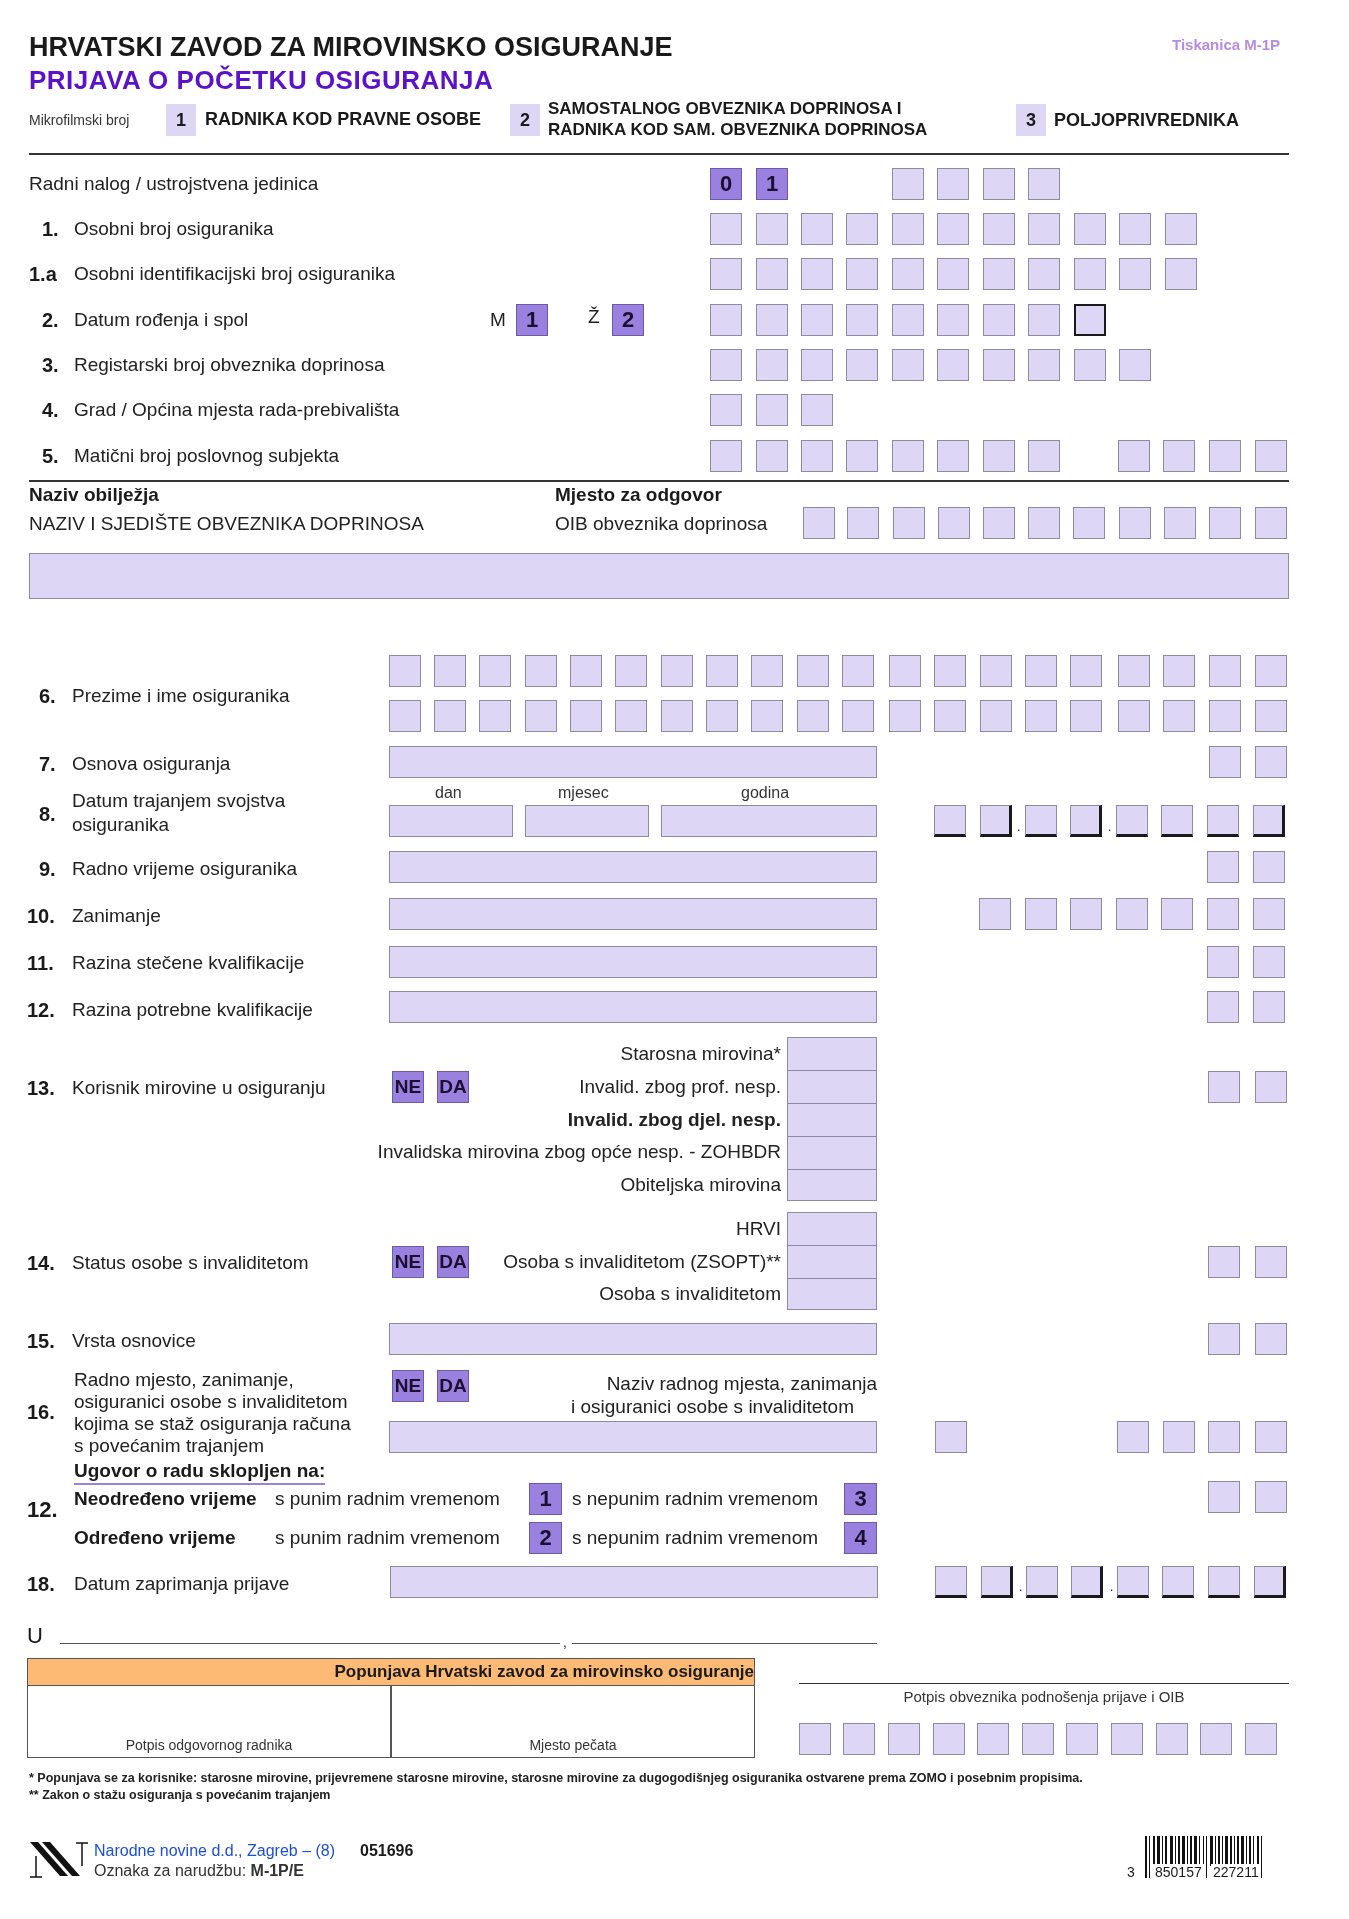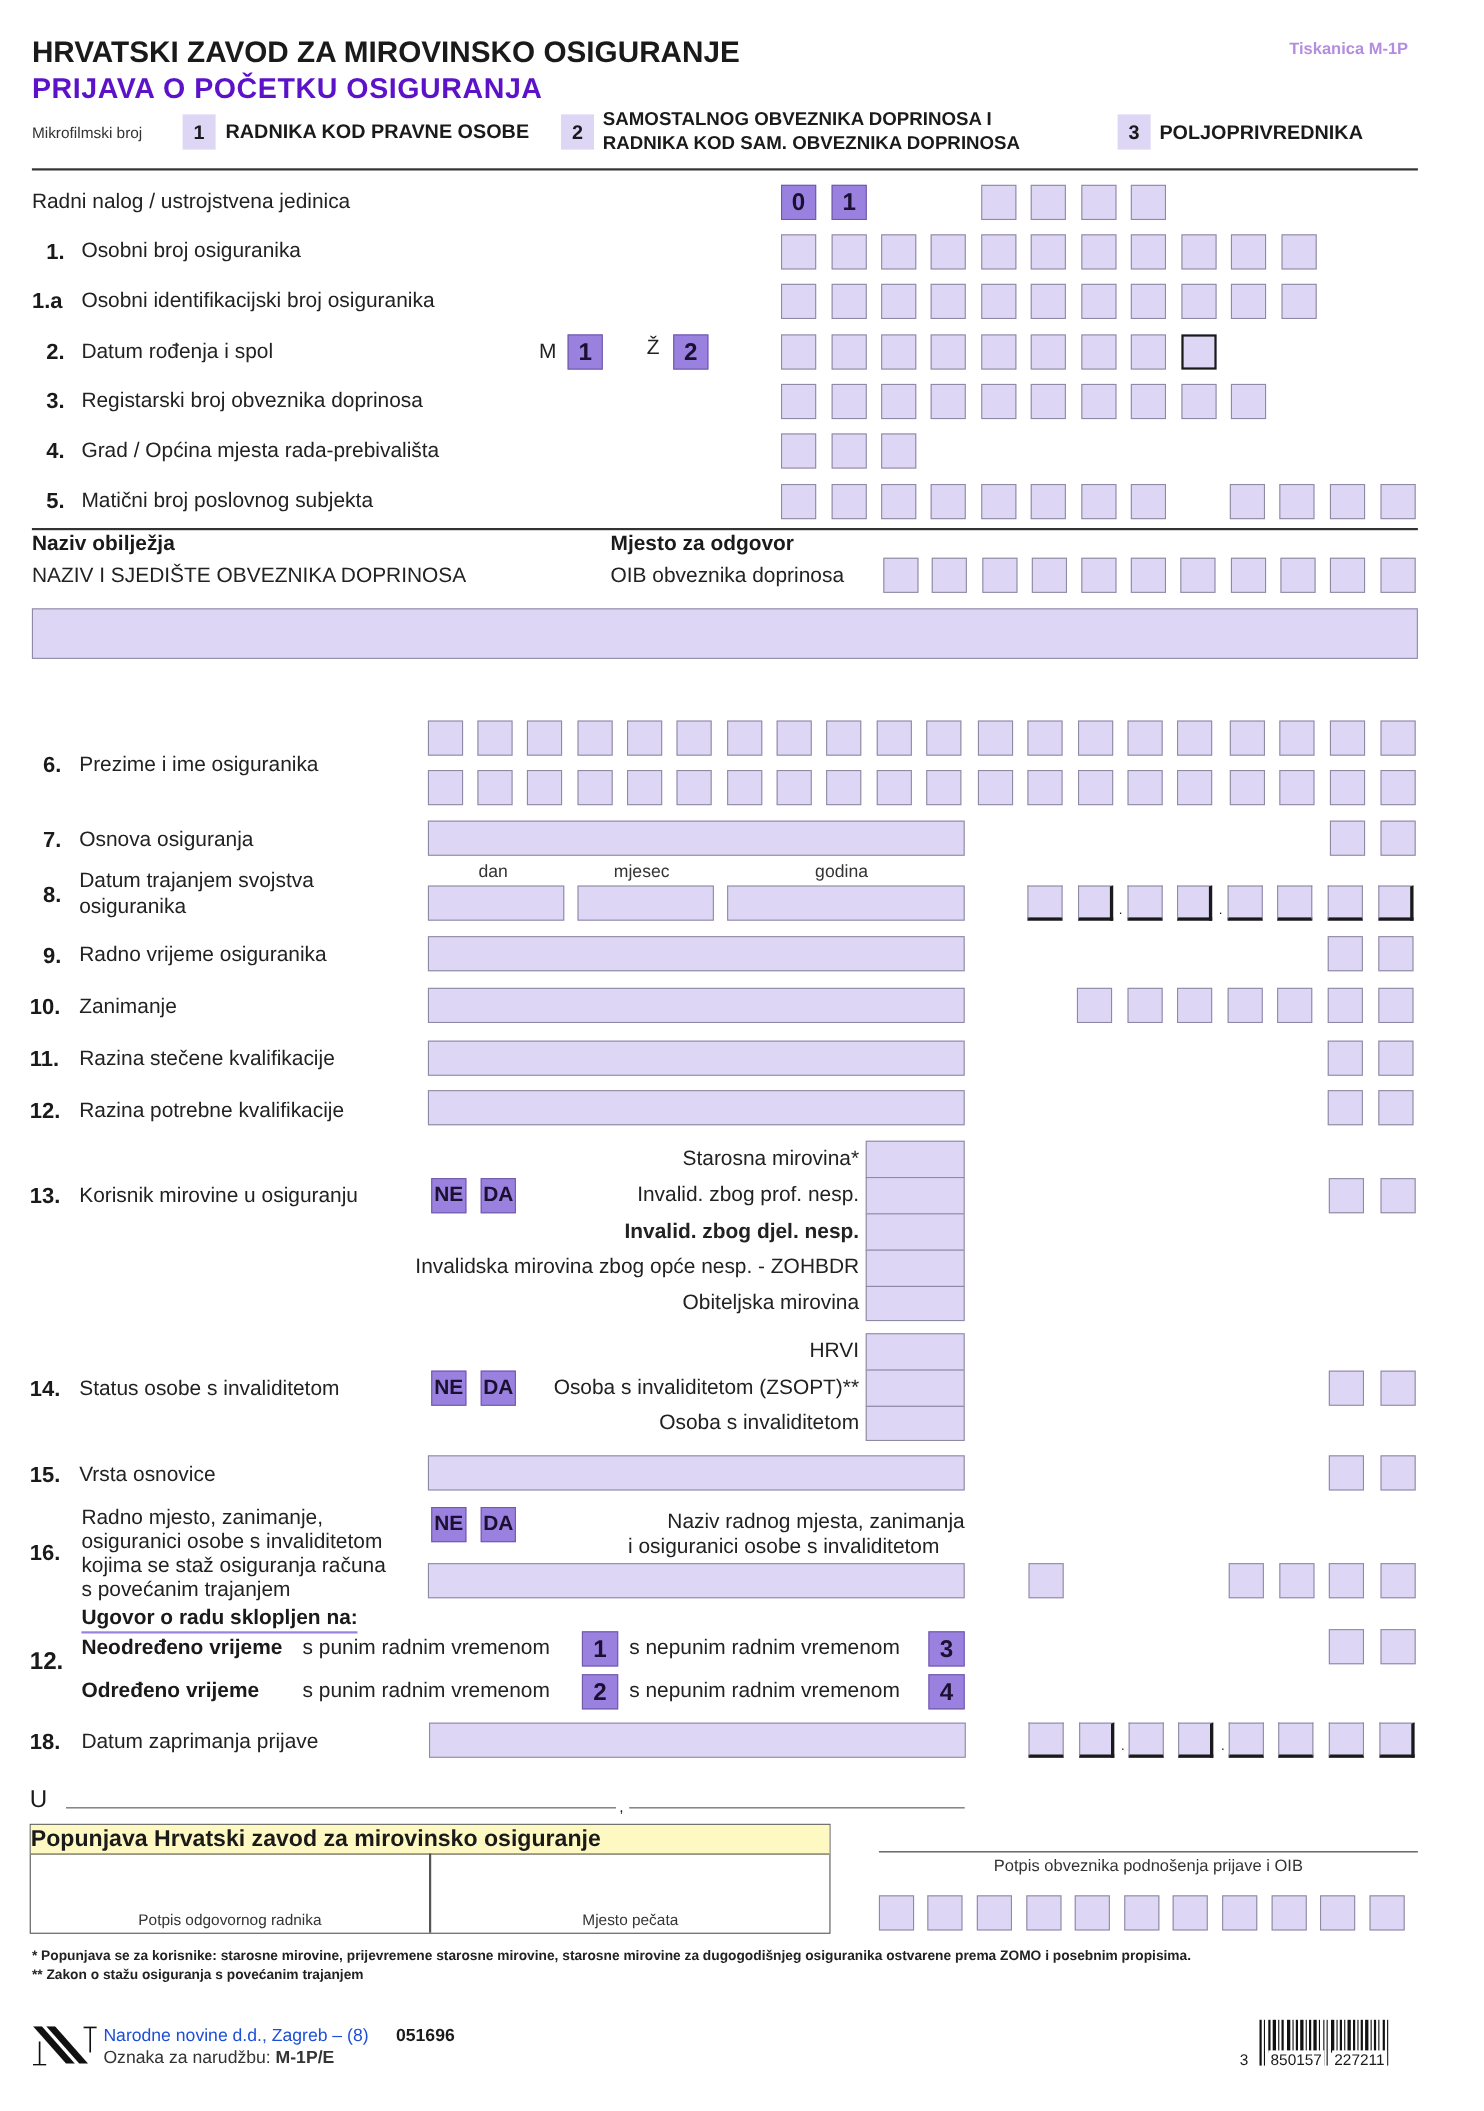--- a/index.html
+++ b/index.html
@@ -350,21 +350,21 @@
   <div class="box ul" style="left:1208px;top:1566px;"></div>
   <div class="box ul ur" style="left:1254px;top:1566px;"></div>
 </div>
 
 <div class="abs" style="left:27px;top:1623px;font-size:22px;">U</div>
 <div class="abs" style="left:60px;top:1643px;width:500px;height:1px;background:#555;"></div>
 <div class="abs" style="left:563px;top:1634px;font-size:14px;">,</div>
 <div class="abs" style="left:572px;top:1643px;width:305px;height:1px;background:#555;"></div>
 
 <div class="abs" style="left:27px;top:1658px;width:728px;height:100px;border:1.5px solid #555;box-sizing:border-box;">
-  <div style="height:26px;border-bottom:1.5px solid #555;text-align:left;font-size:21px;font-weight:bold;line-height:26px;background:#fef9c3;">Popunjava Hrvatski zavod za mirovinsko osiguranje</div>
+  <div style="height:26px;border-bottom:1.5px solid #555;text-align:right;font-size:17px;font-weight:bold;line-height:26px;background:#fdba74;">Popunjava Hrvatski zavod za mirovinsko osiguranje</div>
   <div style="position:absolute;left:362px;top:26px;bottom:0;width:1.5px;background:#555;"></div>
   <div style="position:absolute;left:0;width:362px;bottom:4px;text-align:center;font-size:14px;color:#333;">Potpis odgovornog radnika</div>
   <div style="position:absolute;left:364px;right:0;bottom:4px;text-align:center;font-size:14px;color:#333;">Mjesto pečata</div>
 </div>
 
 <div class="abs" style="left:799px;top:1683px;width:490px;height:1px;background:#333;"></div>
 <div class="abs" style="left:799px;top:1688px;width:490px;text-align:center;font-size:15px;color:#333;">Potpis obveznika podnošenja prijave i OIB</div>
 <div>
   <div class="box" style="left:799px;top:1723px;"></div>
   <div class="box" style="left:843px;top:1723px;"></div>

